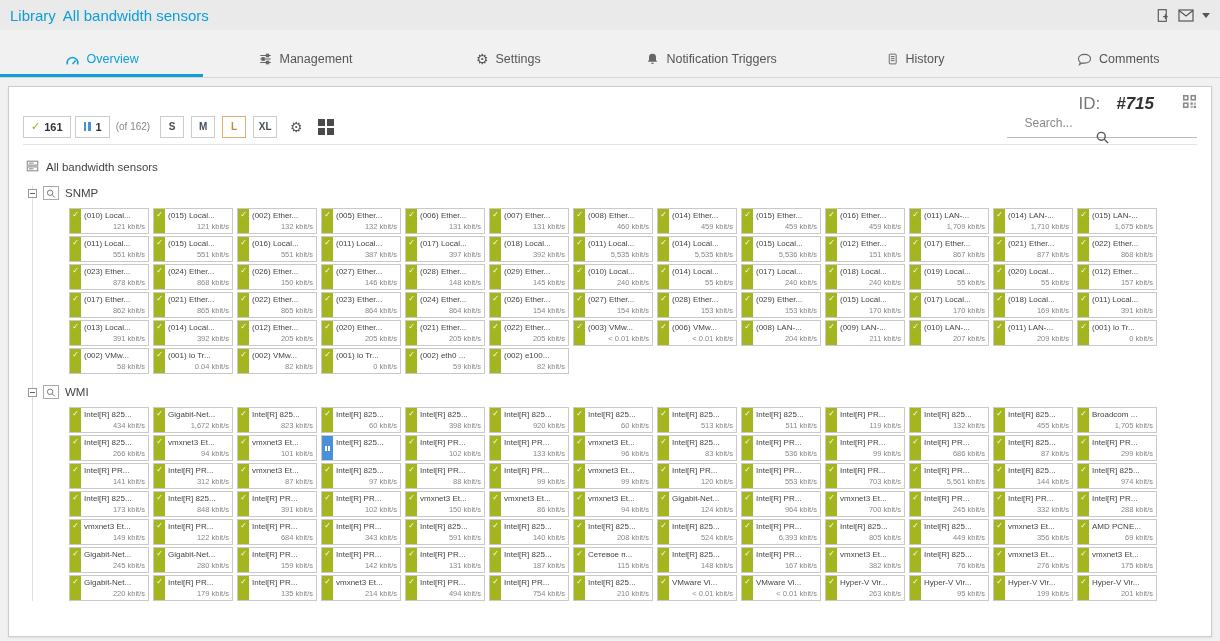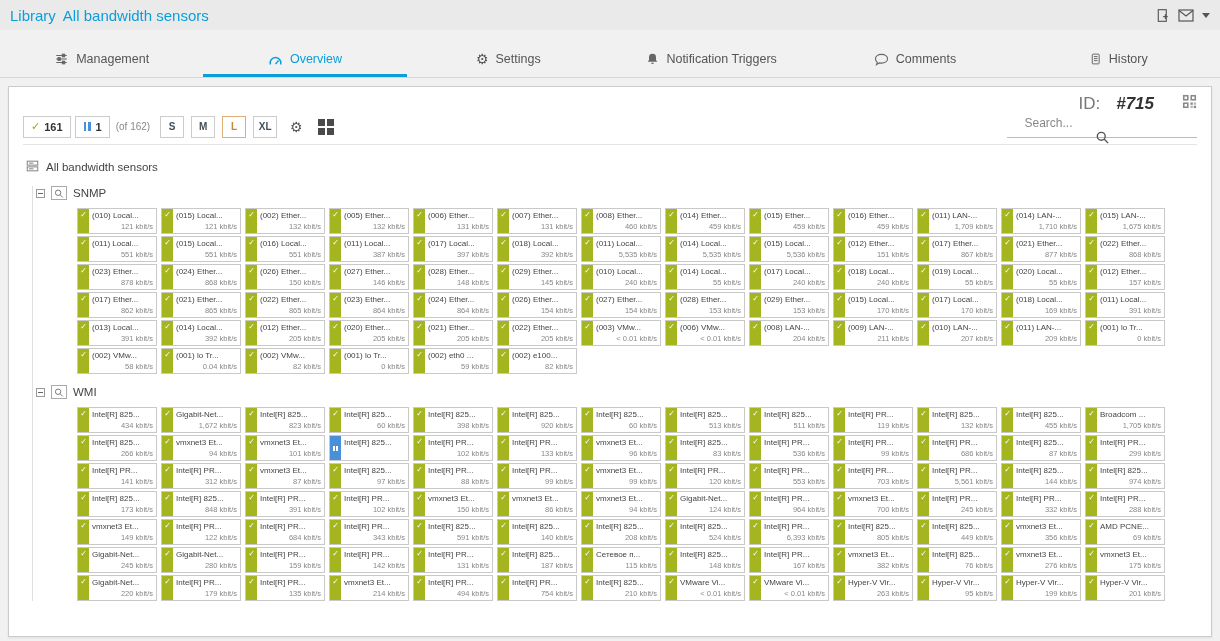--- a/index.html
+++ b/index.html
@@ -50,21 +50,21 @@
   .gridglyph { display:grid; grid-template-columns:7px 7px; grid-template-rows:7px 7px; gap:2px; }
   .gridglyph i { background:#4a4a4a; }
   .searchwrap { margin-left:auto; display:flex; align-items:center; border-bottom:1px solid #bbb;
                 width:190px; height:22px;flex-direction:column; }
   .searchwrap input { border:0; outline:0; flex:1; font-size:12px; color:#444; background:transparent;
                       font-family:"Liberation Sans", sans-serif; }
   .searchwrap input::placeholder { color:#888; }
 
   
   .rootrow { display:flex; align-items:center; gap:6px; margin:14px 0 0 2px; font-size:11.5px; color:#444; }
-  .treebody { border-left:1px solid #e0e0e0; margin-left:9px; padding-left:8px; }
+  .treebody { border-left:1px solid #e0e0e0; margin-left:9px; padding-left:0; }
   .group-header { display:flex; align-items:center; gap:6px; margin:11px 0 8px -5px; font-size:11.5px; color:#444; }
   .collapse-box { width:9px; height:9px; border:1px solid #999; background:#fff; position:relative; cursor:pointer; }
   .collapse-box::after { content:""; position:absolute; left:1px; right:1px; top:3px; height:1px; background:#666; }
   .group-iconbox { width:16px; height:14px; border:1px solid #aaa; display:flex; align-items:center;
                    justify-content:center; color:#666; background:#fff; }
   .rows { margin-left:36px; }
   .tile-row { display:flex; gap:4px; margin-bottom:2px; }
   .tile { position:relative; width:80px; height:26px; background:#fff; border:1px solid #c9c9c9; cursor:pointer; }
   .tile .bar { position:absolute; left:0; top:0; bottom:0; width:11px; display:flex;
                justify-content:center; padding-top:1px; }
@@ -94,73 +94,73 @@
       <svg width="16" height="13" viewBox="0 0 16 13" fill="none" stroke="#555" stroke-width="1.2">
         <rect x="1" y="1" width="14" height="11"></rect>
           <path d="M1 1.6 L8 7 L15 1.6"></path>
       </svg>
     </span>
     <span class="caret"></span>
   </div>
 </div>
 
 <div class="tabs">
+  <div class="tab active">
+    <span>
+      <svg width="15" height="13" viewBox="0 0 16 14" fill="none" stroke="#0b9ed9" stroke-width="1.6">
+        <path d="M2.5 12.5 a5.8 5.8 0 1 1 11 0"></path>
+          <line x1="8" y1="12" x2="11.3" y2="8"></line>
+      </svg>
+    </span>
+    <span>Overview</span>
+  </div>
   <div class="tab">
     <span>
       <svg width="15" height="14" viewBox="0 0 16 16" stroke="#666" stroke-width="1.2">
         <line x1="2" y1="4" x2="14" y2="4"></line>
           <line x1="2" y1="8" x2="14" y2="8"></line>
           <line x1="2" y1="12" x2="14" y2="12"></line>
         <rect x="9" y="2.5" width="2.6" height="3" fill="#666"></rect>
           <rect x="4" y="6.5" width="2.6" height="3" fill="#666"></rect>
           <rect x="9" y="10.5" width="2.6" height="3" fill="#666"></rect>
       </svg>
     </span>
     <span>Management</span>
-  </div>
-  <div class="tab active">
-    <span>
-      <svg width="15" height="13" viewBox="0 0 16 14" fill="none" stroke="#0b9ed9" stroke-width="1.6">
-        <path d="M2.5 12.5 a5.8 5.8 0 1 1 11 0"></path>
-          <line x1="8" y1="12" x2="11.3" y2="8"></line>
-      </svg>
-    </span>
-    <span>Overview</span>
   </div>
   <div class="tab">
     <span class="gearglyph">⚙</span>
     <span>Settings</span>
   </div>
   <div class="tab">
     <span>
       <svg width="13" height="14" viewBox="0 0 16 16" fill="#666">
         <path d="M8 1.5 a4.3 4.3 0 0 1 4.3 4.3 v3.4 l1.6 2.3 H2.1 l1.6-2.3 V5.8 A4.3 4.3 0 0 1 8 1.5z"></path>
         <path d="M6.3 12.6 a1.7 1.7 0 0 0 3.4 0z"></path>
       </svg>
     </span>
     <span>Notification Triggers</span>
   </div>
   <div class="tab">
     <span>
-      <svg width="15" height="13" viewBox="0 0 16 14" fill="none" stroke="#666" stroke-width="1.2">
-        <path d="M8 1.5 c3.8 0 6.5 2 6.5 4.7 S11.8 10.9 8 10.9 c-.8 0-1.6-.1-2.3-.3 L2.6 12.5 l.9-2.4 C2.2 9.2 1.5 8.1 1.5 6.2 1.5 3.5 4.2 1.5 8 1.5z"></path>
-      </svg>
-    </span>
-    <span>Comments</span>
-  </div>
-  <div class="tab">
-    <span>
       <svg width="13" height="14" viewBox="0 0 16 16" fill="none" stroke="#666" stroke-width="1.2">
         <rect x="4" y="2" width="8.5" height="12" rx="1"></rect>
           <line x1="6" y1="5" x2="10.5" y2="5"></line>
           <line x1="6" y1="7.5" x2="10.5" y2="7.5"></line>
           <line x1="6" y1="10" x2="10.5" y2="10"></line>
       </svg>
     </span>
     <span>History</span>
+  </div>
+  <div class="tab">
+    <span>
+      <svg width="15" height="13" viewBox="0 0 16 14" fill="none" stroke="#666" stroke-width="1.2">
+        <path d="M8 1.5 c3.8 0 6.5 2 6.5 4.7 S11.8 10.9 8 10.9 c-.8 0-1.6-.1-2.3-.3 L2.6 12.5 l.9-2.4 C2.2 9.2 1.5 8.1 1.5 6.2 1.5 3.5 4.2 1.5 8 1.5z"></path>
+      </svg>
+    </span>
+    <span>Comments</span>
   </div>
 </div>
 
 <div class="card">
 
   <div class="idrow">
     <span>ID:</span>
     <span class="idval">#715</span>
     <span>
       <svg width="15" height="15" viewBox="0 0 16 16" fill="#8a8a8a">

